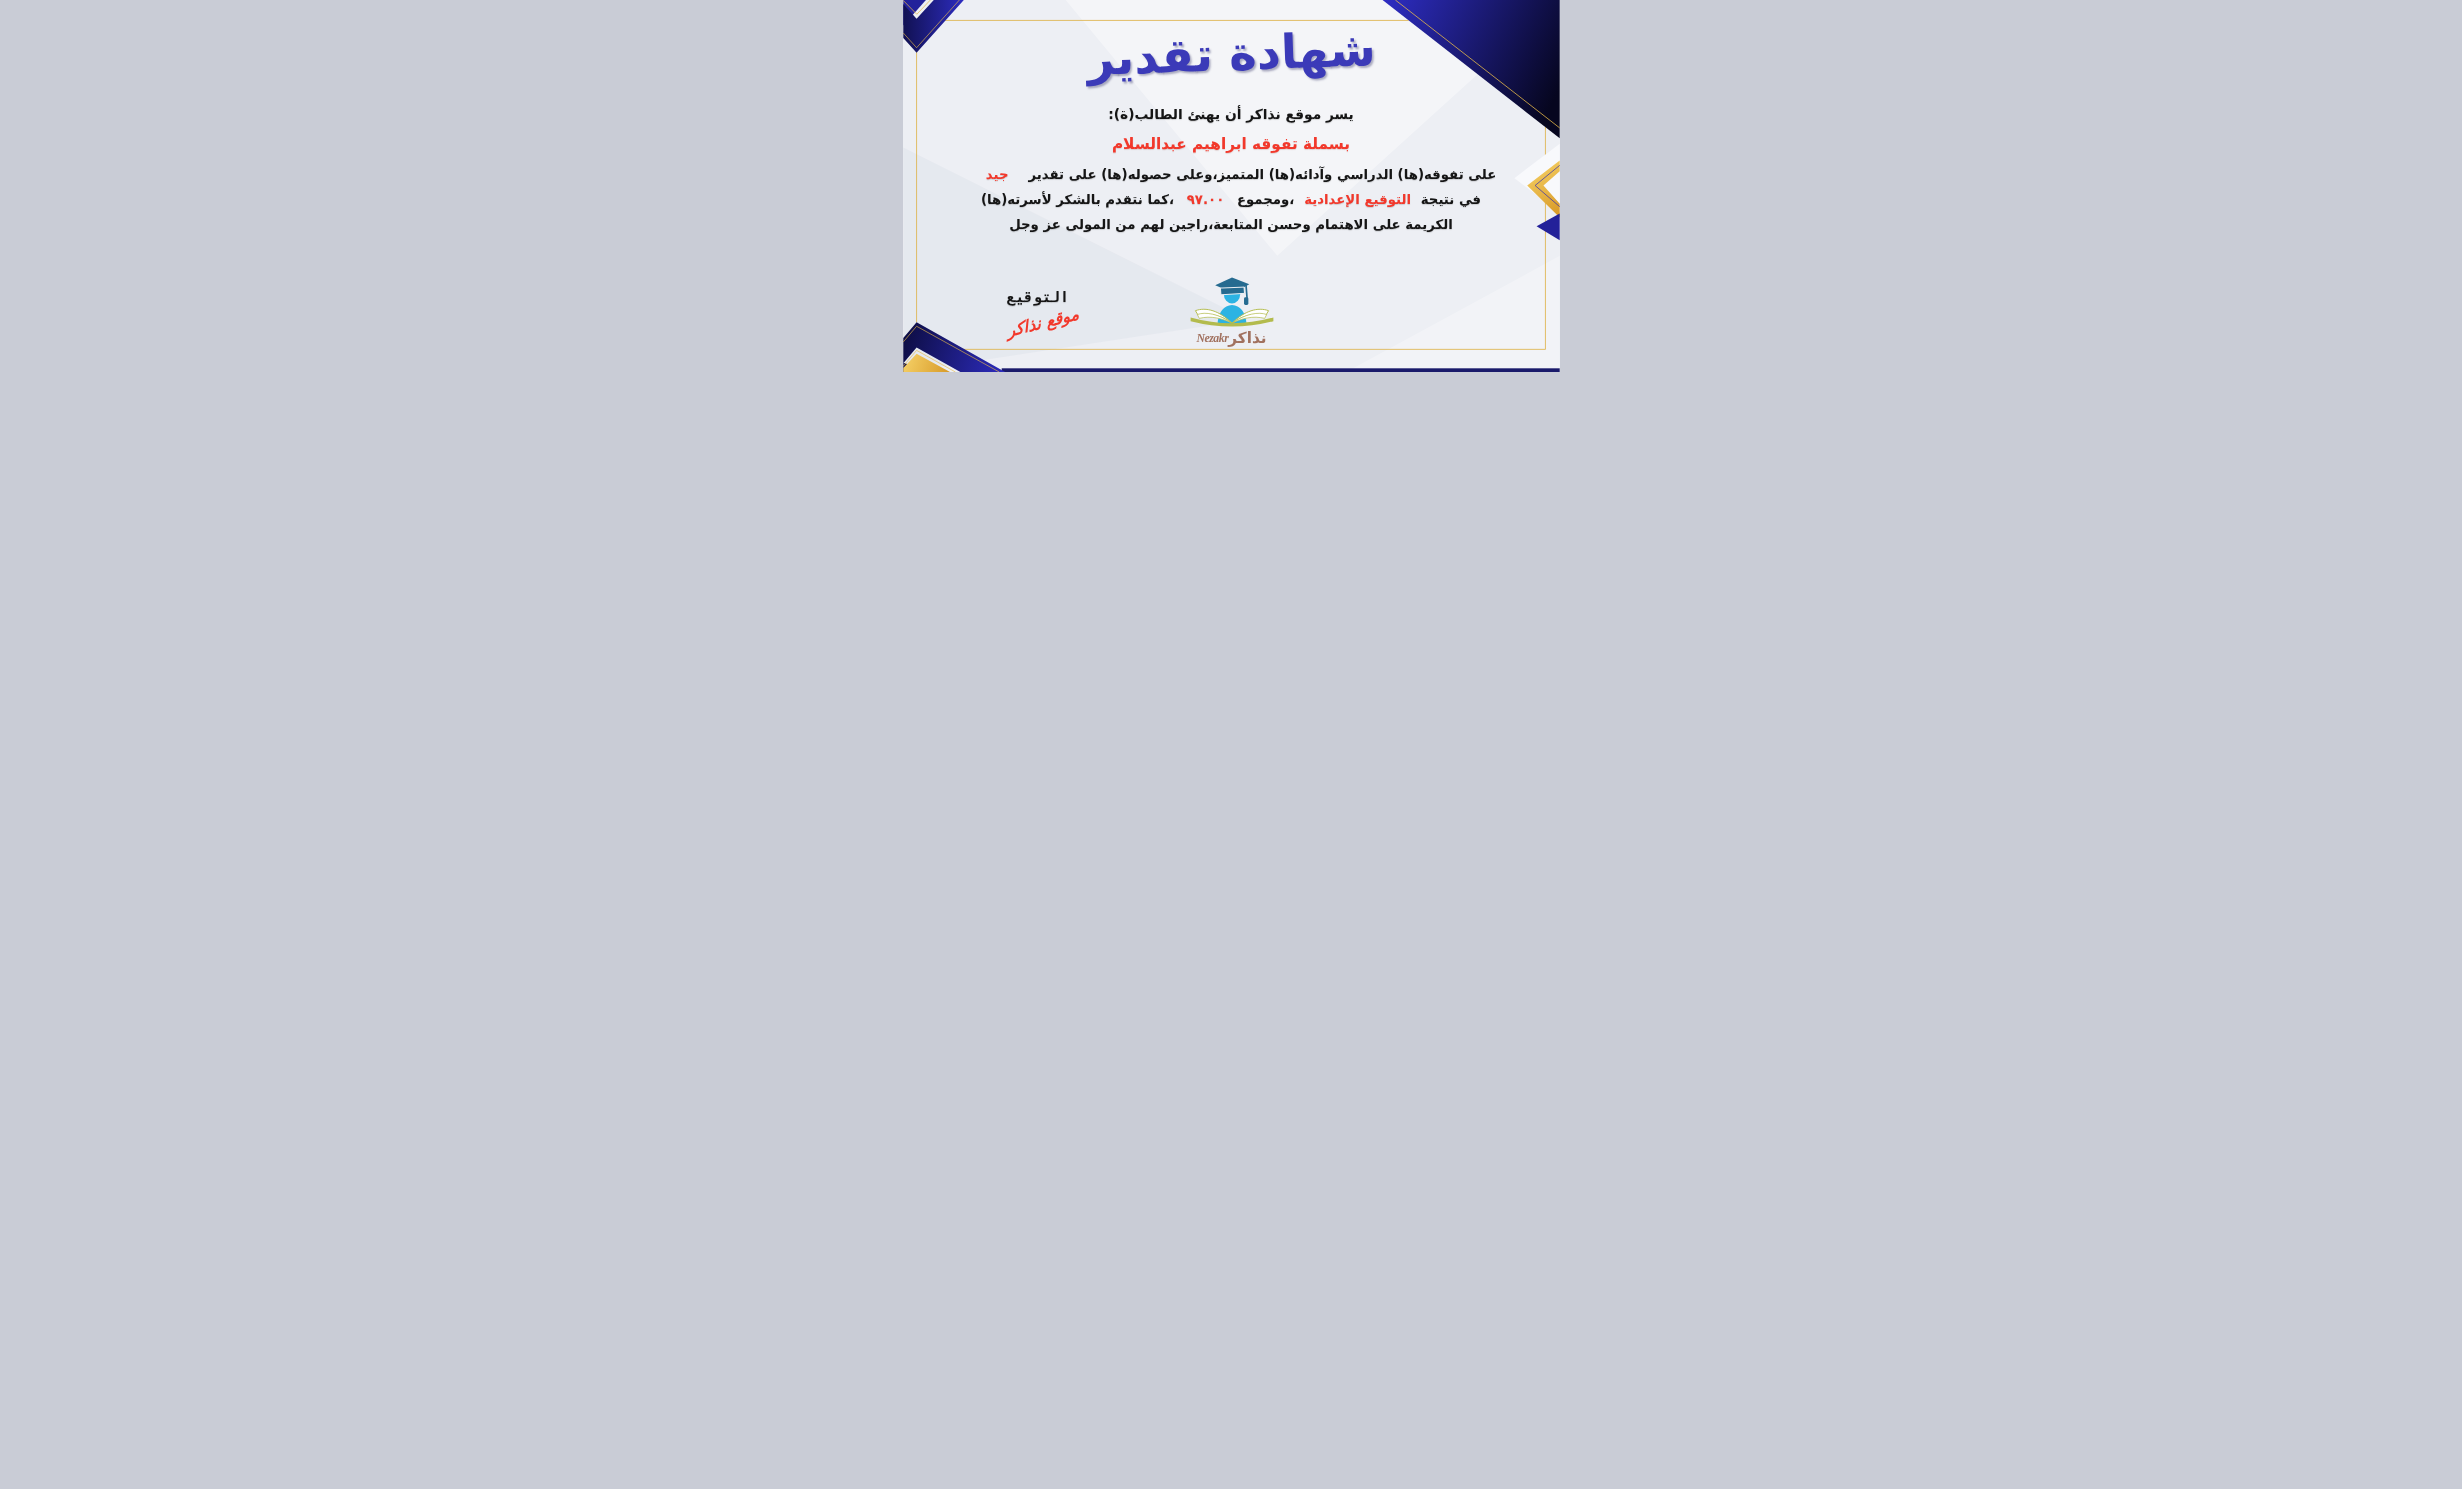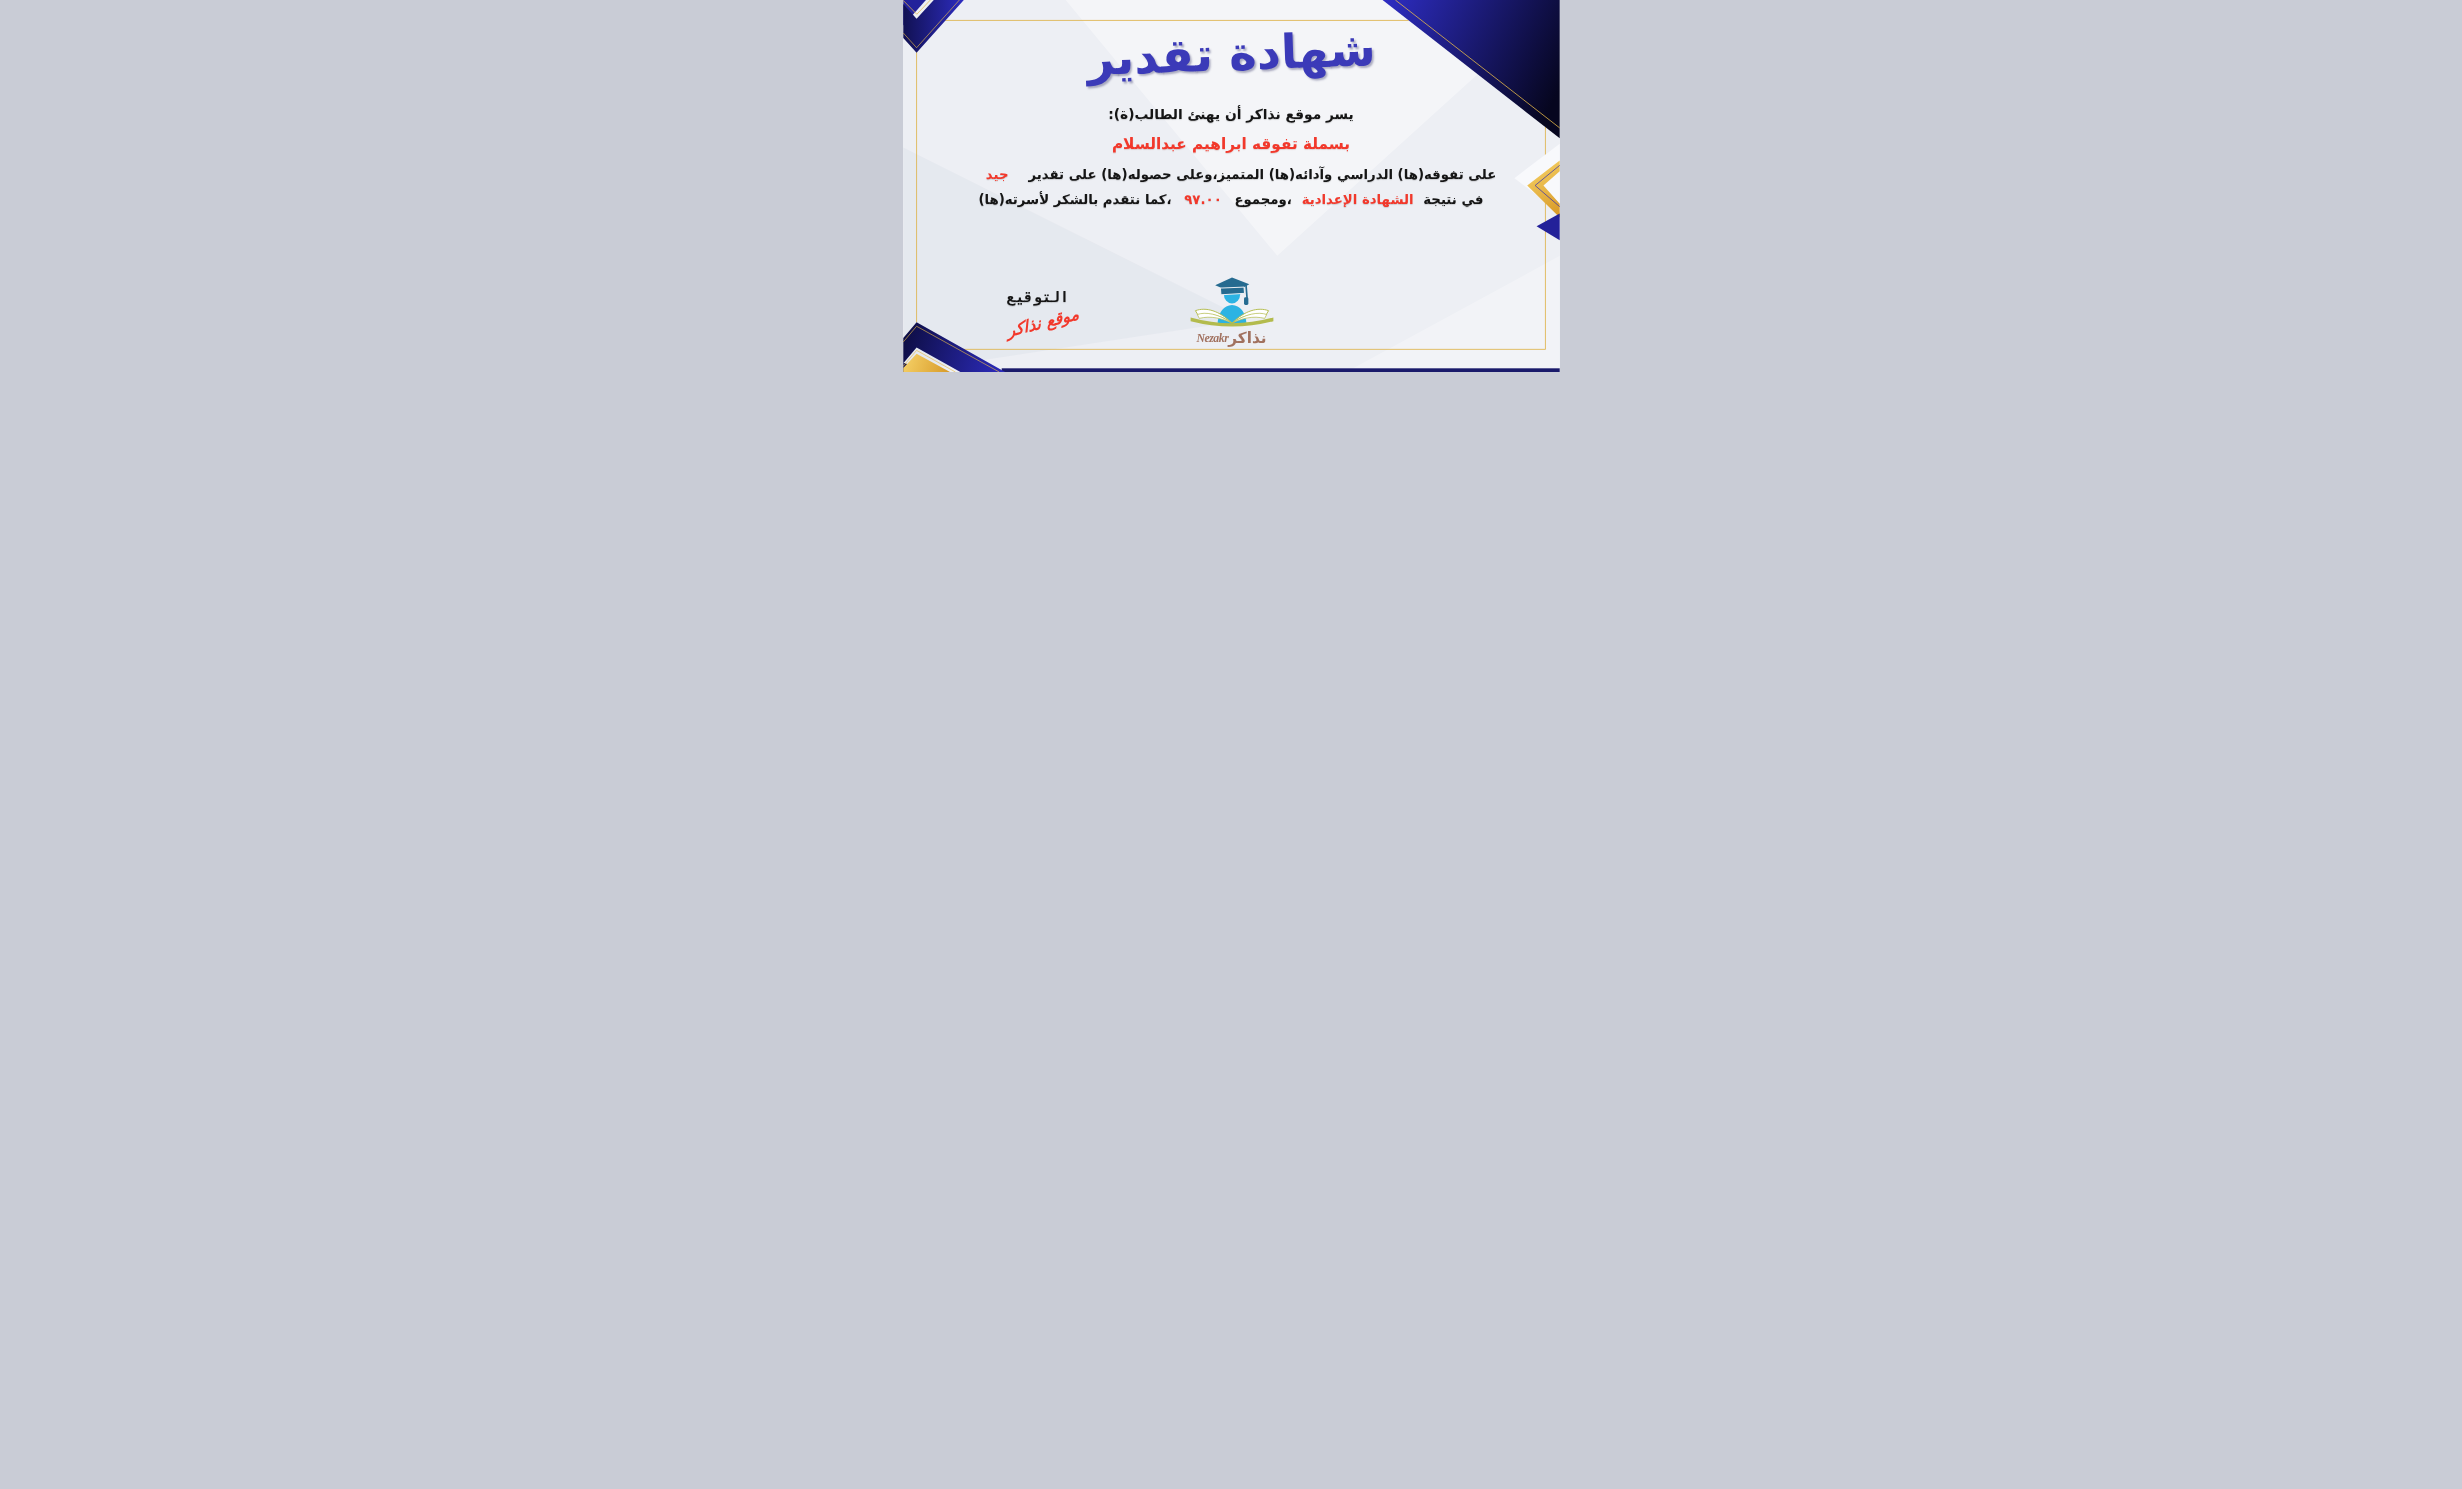--- a/index.html
+++ b/index.html
@@ -138,22 +138,23 @@
 
     <div class="cert-title">شهادة تقدير</div>
 
     <div class="textblock" dir="rtl">
       <div class="line intro">يسر موقع نذاكر أن يهنئ الطالب(ة):</div>
 
       <div class="line student">بسملة تفوقه ابراهيم عبدالسلام</div>
 
       <div class="line body-line"><span>على تفوقه(ها) الدراسي وآدائه(ها) المتميز،وعلى حصوله(ها) على تقدير</span><span class="red field">جيد</span></div>
 
-      <div class="line body-line"><span>في نتيجة</span><span class="red field wide">الشهادة الإعدادية</span><span>،ومجموع</span><span class="red field">٩٧.٠٠</span><span>،كما نتقدم بالشكر لأسرته(ها)</span></div>
+      <div class="line body-line"><span>في نتيجة</span><span class="red field wide">التوقيع الإعدادية</span><span>،ومجموع</span><span class="red field">٩٧.٠٠</span><span>،كما نتقدم بالشكر لأسرته(ها)</span></div>
 
+      <div class="line body-line">الكريمة على الاهتمام وحسن المتابعة،راجين لهم من المولى عز وجل</div>
 
     </div>
 
     <div class="sig-label">التوقيع</div>
     <div class="sig-script" dir="rtl">موقع نذاكر</div>
 
     <div class="logo">
       <svg width="88" height="51" viewBox="0 0 180 106" aria-hidden="true">
 
         <g>

